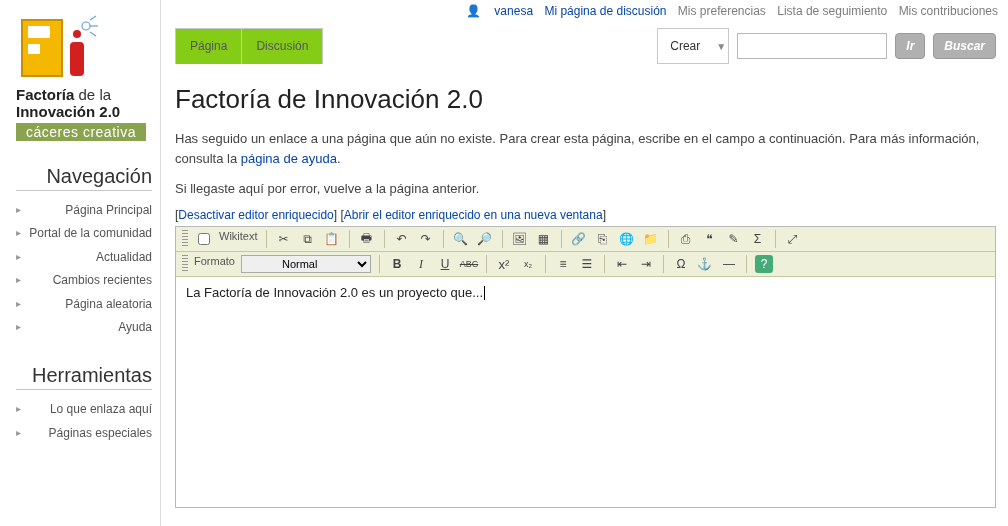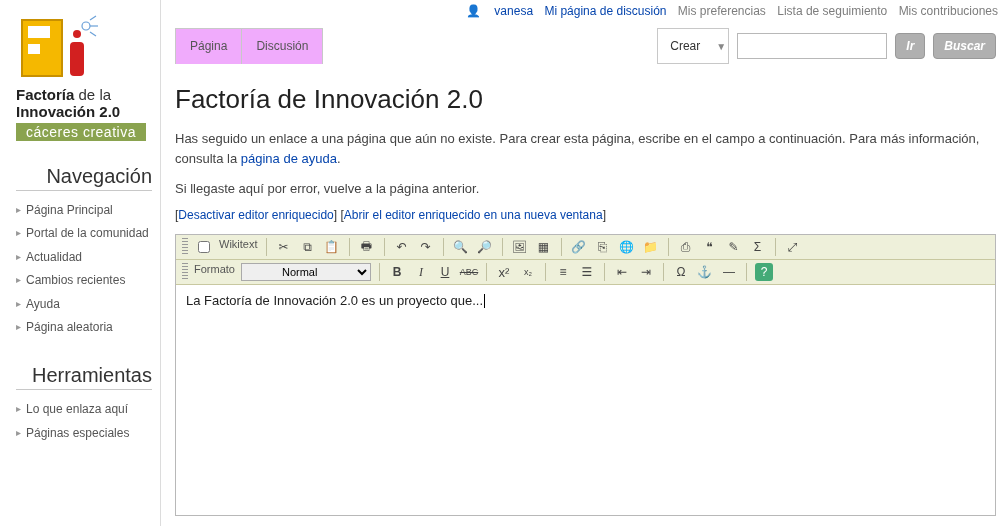--- a/index.html
+++ b/index.html
@@ -55,20 +55,21 @@
     text-align: right;
   }
   .side-list { list-style: none; margin: 0; padding: 0; }
   .side-list li {
     padding: 4px 0 4px 10px;
     position: relative;
     color: #555;
     font-size: 12px;
     line-height: 1.3;
     cursor: pointer;
+    text-align: right;
   }
   .side-list li::before {
     content: "▸";
     position: absolute;
     left: 0;
     color: #999;
     font-size: 10px;
   }
 
   
@@ -80,21 +81,21 @@
     min-height: 526px;
   }
 
   
   .tab-row { display: flex; align-items: flex-start; justify-content: space-between; margin-bottom: 20px; }
   .tabs { display: flex; border: 1px solid #c8c8c8; border-bottom: none; min-height: 36px; }
   .tab {
     padding: 10px 14px;
     font-size: 12px;
     border-right: 1px solid #c8c8c8;
-    background: #f0abfc;
+    background: #84cc16;
     color: #555;
     cursor: pointer;
   }
   .tab:last-child { border-right: none; }
   .right-controls { display: flex; align-items: center; gap: 8px; }
   .crear-wrap { display: flex; align-items: center; border: 1px solid #c8c8c8; }
   .crear { padding: 10px 12px; display: inline-block; font-size: 12px; }
   .crear-drop { width: 16px; text-align: center; color: #888; font-size: 10px; padding: 0 4px; }
   .search-input {
     width: 150px; height: 26px;
@@ -111,21 +112,21 @@
     padding: 0 10px;
     font-style: italic;
     font-weight: bold;
     font-size: 12px;
     cursor: pointer;
   }
 
   h1.page-title { font-size: 26px; font-weight: normal; margin: 0 0 14px 0; color: #222; }
   .intro { color: #444; line-height: 1.5; margin-bottom: 8px; }
   .intro2 { color: #444; margin-bottom: 2px; }
-  .editor-links { font-size: 12px; margin-bottom: 12px; }
+  .editor-links { font-size: 12px; margin-bottom: 4px; }
 
   
   .editor {
     border: 1px solid #b8b8b8;
     background: #fff;
   }
   .toolbar-row {
     display: flex;
     gap: 6px;
     padding: 3px 6px;
@@ -189,22 +190,22 @@
       </div>
       <span class="caceres">cáceres creativa</span>
     </div>
 
     <div class="side-head">Navegación</div>
     <ul class="side-list">
       <li>Página Principal</li>
       <li>Portal de la comunidad</li>
       <li>Actualidad</li>
       <li>Cambios recientes</li>
+      <li>Página aleatoria</li>
       <li>Ayuda</li>
-      <li>Página aleatoria</li>
     </ul>
 
     <div class="side-head">Herramientas</div>
     <ul class="side-list">
       <li>Lo que enlaza aquí</li>
       <li>Páginas especiales</li>
     </ul>
   </div>
 
   <div class="content">

